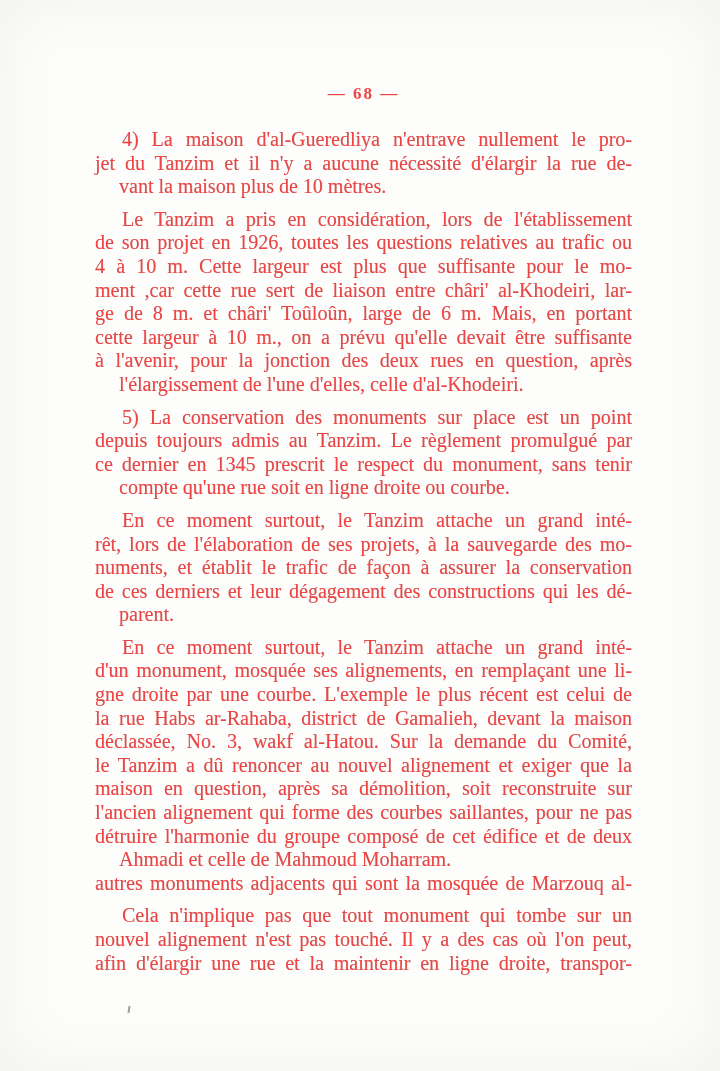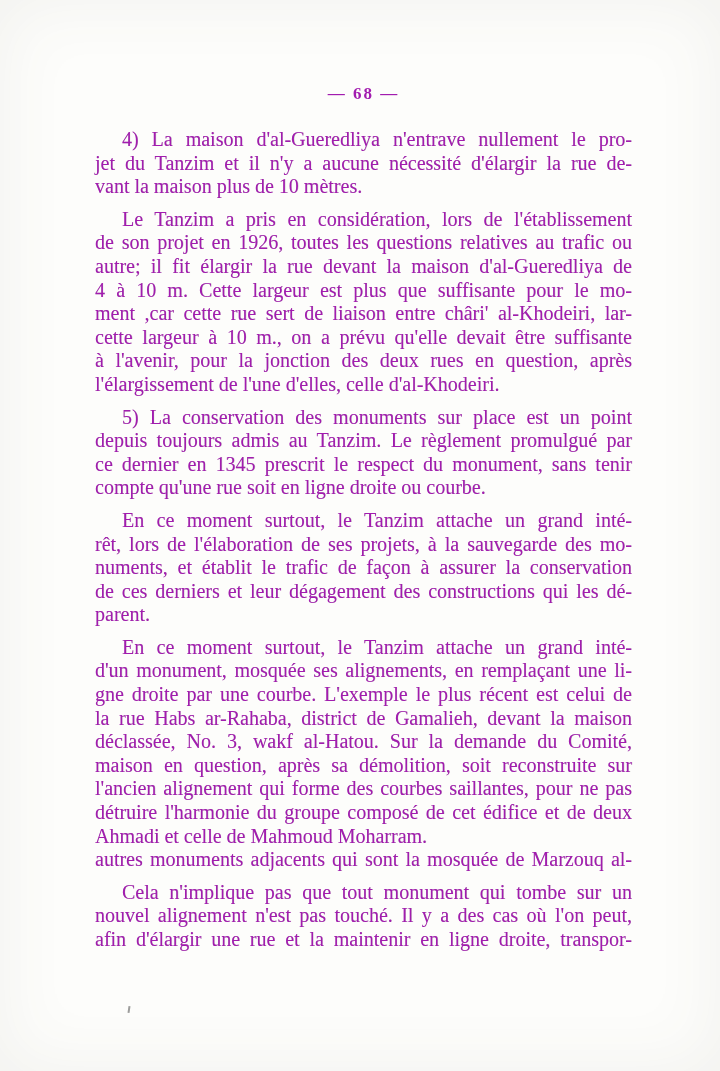--- a/index.html
+++ b/index.html
@@ -7,21 +7,21 @@
     padding: 0;
     background: #ffffff;
   }
   .page {
     position: relative;
     width: 720px;
     height: 1071px;
     background: #fdfdfb;
     box-shadow: inset 0 0 70px rgba(90, 85, 70, 0.07);
     font-family: "Liberation Serif", "DejaVu Serif", serif;
-    color: #a21caf;
+    color: #ef4444;
     overflow: hidden;
   }
   .page-number {
     position: absolute;
     top: 84px;
     left: 95px;
     width: 537px;
     text-align: center;
     font-size: 17px;
     font-weight: bold;
@@ -41,20 +41,21 @@
   }
   .line {
     text-align: justify;
     text-align-last: justify;
   }
   .line.first {
     text-indent: 27px;
   }
   .line.unjust {
     text-align-last: left;
+    margin-left: 24px;
   }
   .artifact {
     position: absolute;
     left: 128px;
     top: 1006px;
     width: 2px;
     height: 7px;
     background: rgba(40, 40, 40, 0.45);
     transform: rotate(8deg);
   }
@@ -66,23 +67,23 @@
   <div class="page-number">— 68 —</div>
   <div class="text-block" id="text-block">
       <div class="para">
         <div class="line first">4)  La maison d'al-Gueredliya n'entrave nullement le pro-</div>
         <div class="line">jet du Tanzim et il n'y a aucune nécessité d'élargir la rue de-</div>
         <div class="line unjust">vant la maison plus de 10 mètres.</div>
       </div>
       <div class="para">
         <div class="line first">Le Tanzim a pris en considération, lors de l'établissement</div>
         <div class="line">de son projet en 1926, toutes les questions relatives au trafic ou</div>
-        <div class="line">autre; il fit élargir la rue devant la maison d'al-Gueredliya de</div>
         <div class="line">4 à 10 m. Cette largeur est plus que suffisante pour le mo-</div>
         <div class="line">ment ,car cette rue sert de liaison entre châri' al-Khodeiri, lar-</div>
+        <div class="line">ge de 8 m. et châri' Toûloûn, large de 6 m. Mais, en portant</div>
         <div class="line">cette largeur à 10 m., on a prévu qu'elle devait être suffisante</div>
         <div class="line">à l'avenir, pour la jonction des deux rues en question, après</div>
         <div class="line unjust">l'élargissement de l'une d'elles, celle d'al-Khodeiri.</div>
       </div>
       <div class="para">
         <div class="line first">5)  La conservation des monuments sur place est un point</div>
         <div class="line">depuis toujours admis au Tanzim. Le règlement promulgué par</div>
         <div class="line">ce dernier en 1345 prescrit le respect du monument, sans tenir</div>
         <div class="line unjust">compte qu'une rue soit en ligne droite ou courbe.</div>
       </div>
@@ -92,20 +93,21 @@
         <div class="line">numents, et établit le trafic de façon à assurer la conservation</div>
         <div class="line">de ces derniers et leur dégagement des constructions qui les dé-</div>
         <div class="line unjust">parent.</div>
       </div>
       <div class="para">
         <div class="line first">En ce moment surtout, le Tanzim attache un grand inté-</div>
         <div class="line">d'un monument, mosquée ses alignements, en remplaçant une li-</div>
         <div class="line">gne droite par une courbe. L'exemple le plus récent est celui de</div>
         <div class="line">la rue Habs ar-Rahaba, district de Gamalieh, devant la maison</div>
         <div class="line">déclassée, No. 3, wakf al-Hatou. Sur la demande du Comité,</div>
+        <div class="line">le Tanzim a dû renoncer au nouvel alignement et exiger que la</div>
         <div class="line">maison en question, après sa démolition, soit reconstruite sur</div>
         <div class="line">l'ancien alignement qui forme des courbes saillantes, pour ne pas</div>
         <div class="line">détruire l'harmonie du groupe composé de cet édifice et de deux</div>
         <div class="line unjust">Ahmadi et celle de Mahmoud Moharram.</div>
         <div class="line">autres monuments adjacents qui sont la mosquée de Marzouq al-</div>
       </div>
       <div class="para">
         <div class="line first">Cela n'implique pas que tout monument qui tombe sur un</div>
         <div class="line">nouvel alignement n'est pas touché. Il y a des cas où l'on peut,</div>
         <div class="line">afin d'élargir une rue et la maintenir en ligne droite, transpor-</div>

